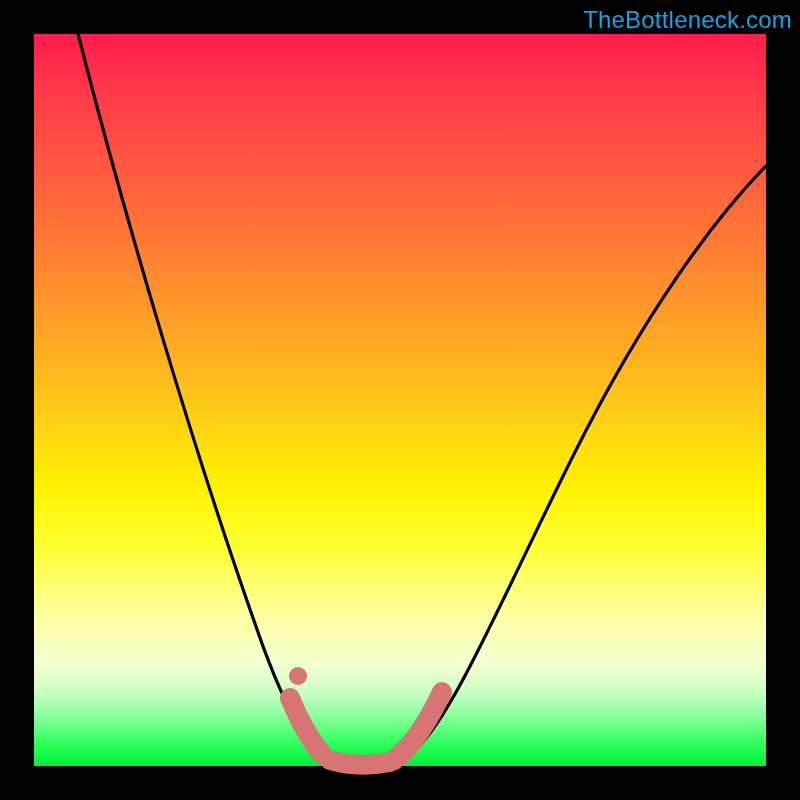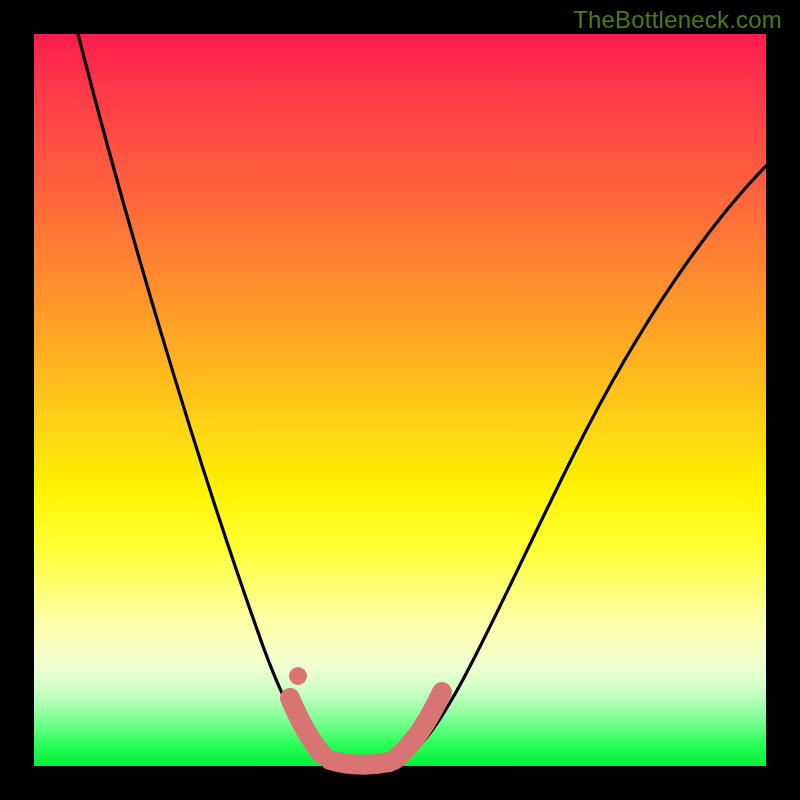--- a/index.html
+++ b/index.html
@@ -42,22 +42,22 @@
       #b4ffba 91%,
       #8cff9e 93%,
       #5eff7d 95%,
       #2bff58 97%,
       #04ef3a 100%
     );
   }
   .attribution {
     position: absolute;
     top: 6px;
-    right: 18px;
-    color: #4d7c0f;
+    right: 8px;
+    color: #0ea5e9;
     font-size: 24px;
     letter-spacing: 0.2px;
     font-weight: 400;
   }
   svg.curves {
     position: absolute;
     left: 0;
     top: 0;
     width: 732px;
     height: 732px;

